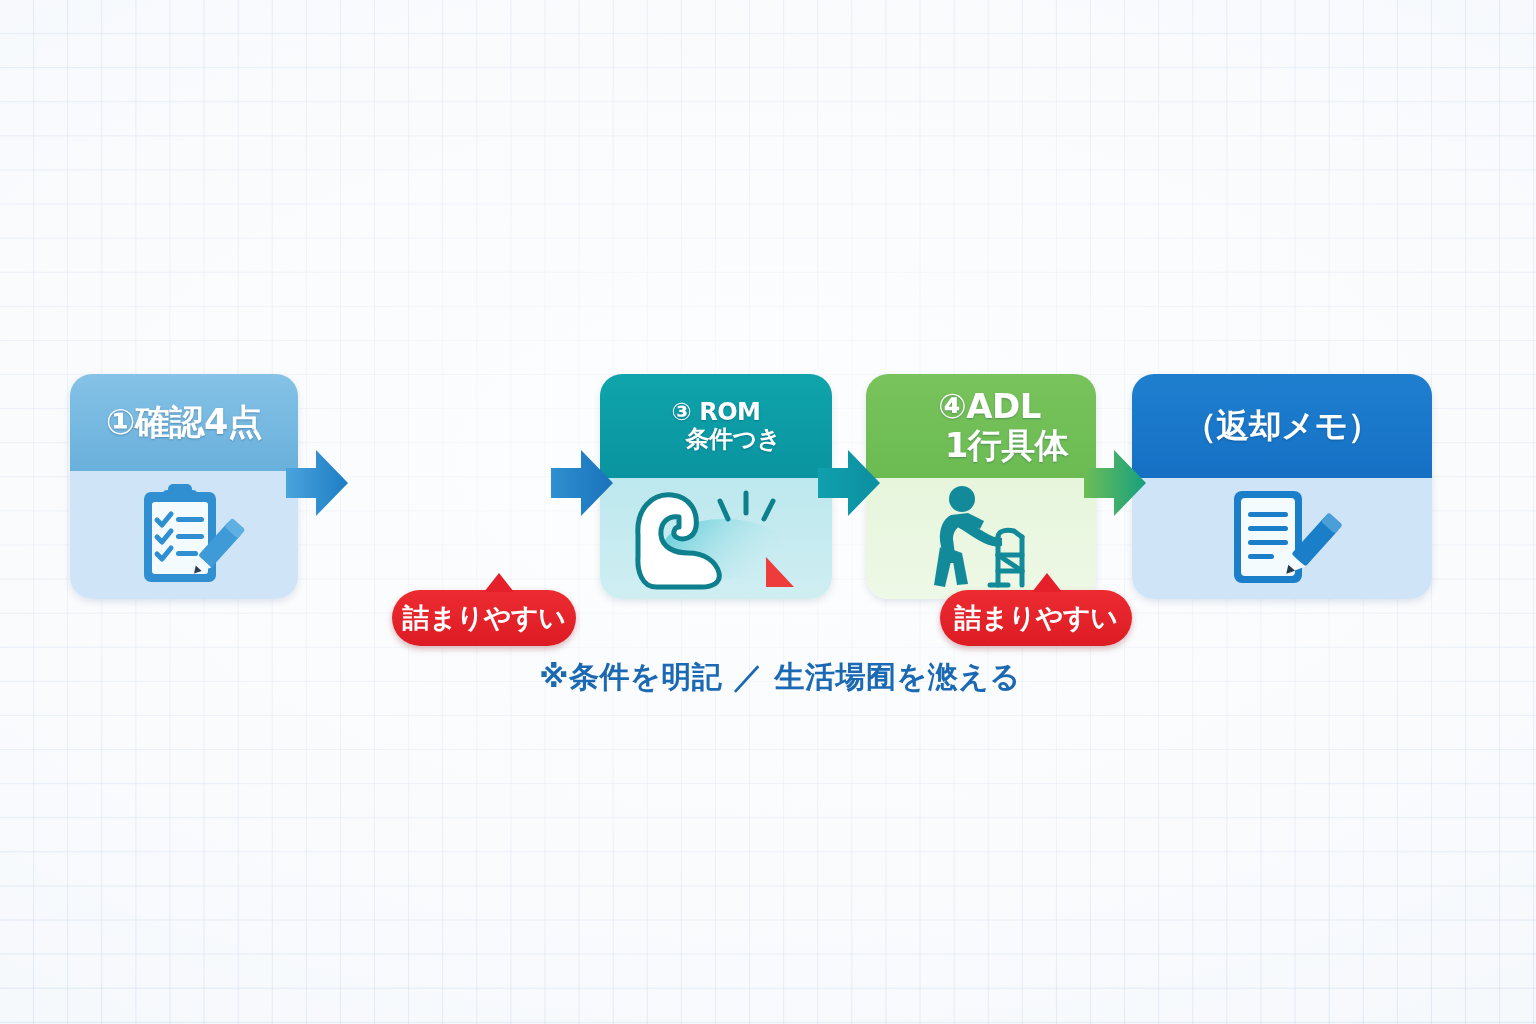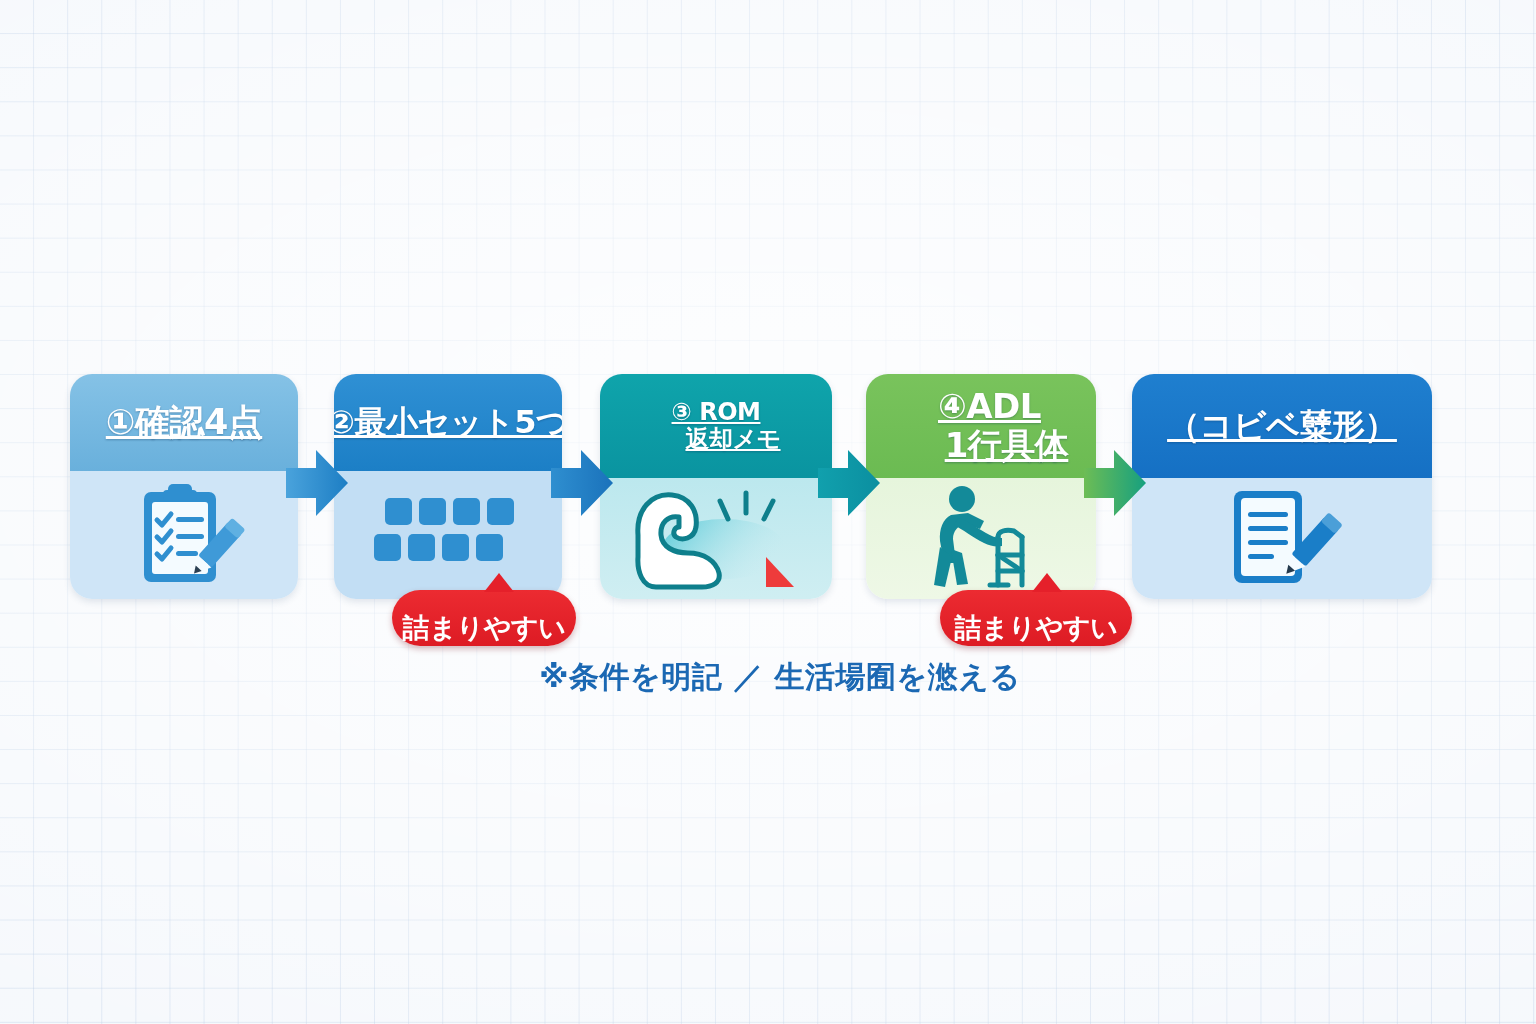--- a/index.html
+++ b/index.html
@@ -61,21 +61,20 @@
     display: flex;
     align-items: center;
     justify-content: center;
     text-align: center;
     color: #ffffff;
     font-weight: 700;
     letter-spacing: -0.5px;
     text-shadow: 0 1px 2px rgba(0,40,80,0.30);
     padding: 0 8px;
     line-height: 1.14;
-    text-decoration: underline;
   }
 
   .card-body {
     position: relative;
     width: 100%;
     display: flex;
     align-items: center;
     justify-content: center;
   }
 
@@ -128,21 +127,21 @@
   .callout {
     position: absolute;
     z-index: 12;
     height: 56px;
     border-radius: 28px;
     background: linear-gradient(180deg, #ec2b31 0%, #dd1b24 100%);
     color: #ffffff;
     font-size: 27px;
     font-weight: 700;
     display: flex;
-    align-items: flex-end;
+    align-items: center;
     justify-content: center;
     letter-spacing: -0.4px;
     box-shadow: 0 3px 6px rgba(120,10,20,0.28);
   }
   .callout::after {
     content: "";
     position: absolute;
     top: -17px;
     width: 0; height: 0;
     border-left: 15px solid transparent;
@@ -251,47 +250,26 @@
             <rect x="78" y="38" width="18" height="46" rx="3" fill="#3f9ad8"></rect>
             <rect x="78" y="33" width="18" height="12" rx="3" fill="#5fb0e2"></rect>
             <path d="M78,84 L87,100 L96,84 Z" fill="#f4fbff"></path>
             <path d="M83,93 L87,100 L91,93 Z" fill="#2b3f52"></path>
           </g>
         </svg>
       </span>
     </div>
   </div>
 
-  <div class="card" id="card-2">
-    <div class="card-head">
-      <span class="head-line">②最小セット5つ</span>
-    </div>
-    <div class="card-body">
-      <span>
-        <svg width="150" height="78" viewBox="0 0 150 78">
-          <g fill="#2f8fd0">
-            <rect x="12" y="2" width="27" height="27" rx="5"></rect>
-            <rect x="46" y="2" width="27" height="27" rx="5"></rect>
-            <rect x="80" y="2" width="27" height="27" rx="5"></rect>
-            <rect x="114" y="2" width="27" height="27" rx="5"></rect>
-            <rect x="1" y="38" width="27" height="27" rx="5"></rect>
-            <rect x="35" y="38" width="27" height="27" rx="5"></rect>
-            <rect x="69" y="38" width="27" height="27" rx="5"></rect>
-            <rect x="103" y="38" width="27" height="27" rx="5"></rect>
-          </g>
-        </svg>
-      </span>
-    </div>
-  </div>
 
   <div class="card" id="card-3">
     <div class="card-head">
       <div>
         <span class="head-line">③ ROM</span>
-        <span class="head-line head-l2">返却メモ</span>
+        <span class="head-line head-l2">条件つき</span>
       </div>
     </div>
     <div class="card-body">
       <span>
         <svg width="200" height="112" viewBox="0 0 200 112">
           <defs>
             <linearGradient id="muscleGlow" x1="0" y1="0" x2="1" y2="0.4">
               <stop offset="0%" stop-color="#3fc2d2" stop-opacity="0.85"></stop>
               <stop offset="100%" stop-color="#bde9ef" stop-opacity="0"></stop>
             </linearGradient>
@@ -358,21 +336,21 @@
             <path d="M72,100 L90,100"></path>
           </g>
         </svg>
       </span>
     </div>
   </div>
 
   <div class="card" id="card-5">
     <div class="card-head">
       <div>
-        <span class="head-line">（コビベ糵形）</span>
+        <span class="head-line">（返却メモ）</span>
       </div>
     </div>
     <div class="card-body">
       <span>
         <svg width="128" height="108" viewBox="0 0 128 108">
 
           <rect x="16" y="6" width="68" height="92" rx="8" fill="#1a7ec8"></rect>
           <rect x="23" y="13" width="54" height="78" rx="4" fill="#f4fbff"></rect>
 
           <g fill="#1a7ec8">

